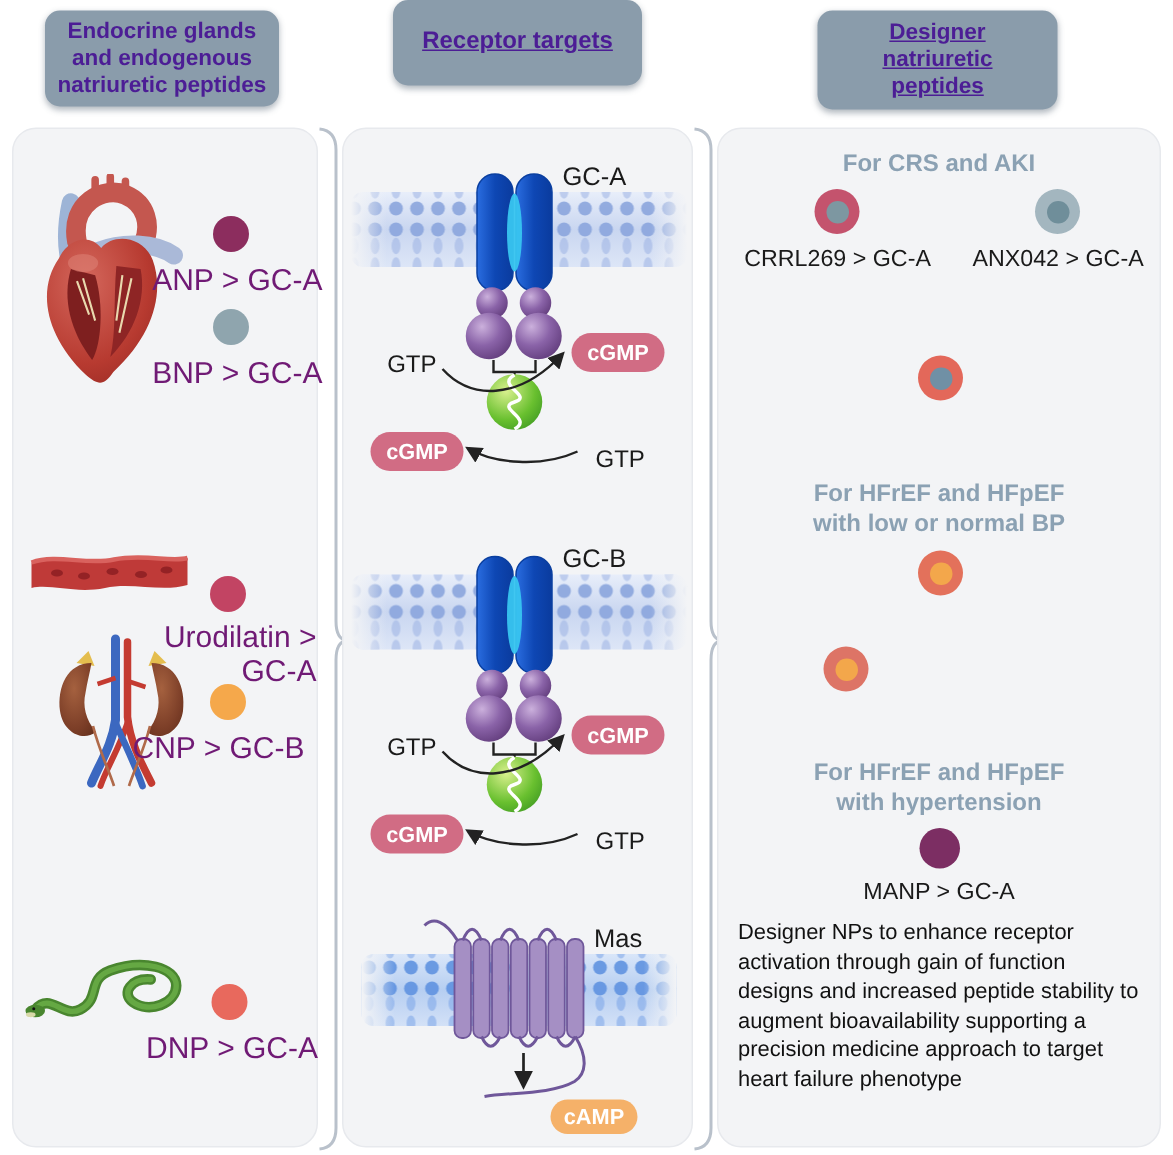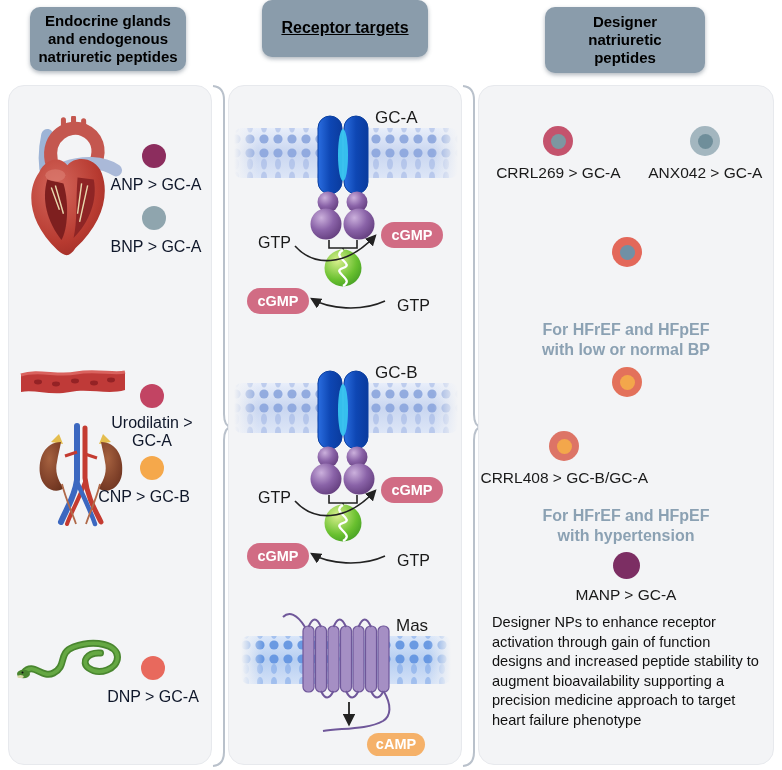--- a/index.html
+++ b/index.html
@@ -1,45 +1,45 @@
 <!DOCTYPE html>
 <html><head>
 <meta charset="utf-8">
 <style>
   html,body{margin:0;padding:0;background:#fff;}
   .canvas{position:relative;width:782px;height:770px;background:#ffffff;
           font-family:"Liberation Sans",sans-serif;overflow:hidden;color:#1a1a1a;}
 
   
-  .badge{position:absolute;background:#8a9cab;border-radius:10px;color:#000000;
+  .badge{position:absolute;background:#8a9cab;border-radius:10px;color:#4c1d95;
          font-weight:bold;display:flex;align-items:center;justify-content:center;
          text-align:center;white-space:pre-line;line-height:1.18;
          box-shadow:0 2px 4px rgba(80,95,110,.45);}
   .badge-left{left:30px;top:7px;width:156px;height:64px;font-size:15px;}
   .badge-mid{left:262px;top:0;width:166px;height:57px;font-size:16px;text-decoration:underline;}
-  .badge-right{left:545px;top:7px;width:160px;height:66px;font-size:15px;}
+  .badge-right{left:545px;top:7px;width:160px;height:66px;font-size:15px;text-decoration:underline;}
 
   
   .panel{position:absolute;top:85px;height:680px;background:#f3f4f6;
          border:1px solid #e7e9ed;border-radius:16px;box-sizing:border-box;}
   .panel-left{left:8px;width:204px;}
   .panel-mid{left:228px;width:234px;}
   .panel-right{left:478px;width:296px;}
 
   .abs{position:absolute;}
 
   
   .dot{position:absolute;border-radius:50%;}
   .dot24{width:24px;height:24px;}
   .ringdot{position:absolute;width:30px;height:30px;border-radius:50%;
            display:flex;align-items:center;justify-content:center;}
   .ringdot .inner{width:15px;height:15px;border-radius:50%;}
   .soliddot{position:absolute;width:27px;height:27px;border-radius:50%;}
 
-  .lbl{position:absolute;font-size:16px;text-align:center;white-space:pre-line;line-height:1.15;color:#0f172a;}
+  .lbl{position:absolute;font-size:20px;text-align:right;white-space:pre-line;line-height:1.15;color:#701a75;}
 
   
   .rp-head{position:absolute;left:0;right:0;text-align:center;color:#8ba1b3;
            font-weight:bold;font-size:16px;white-space:pre-line;line-height:1.22;}
   .rp-lbl{position:absolute;left:0;right:0;text-align:center;font-size:15.5px;color:#1a1a1a;}
   .rp-row{position:absolute;left:0;right:0;display:flex;}
   .rp-cell{position:relative;display:flex;flex-direction:column;align-items:center;}
   .rp-cell .ringdot,.rp-cell .soliddot{position:relative;}
   .rp-cell .cell-lbl{margin-top:8px;font-size:15.5px;color:#1a1a1a;white-space:nowrap;}
   .footer-text{position:absolute;left:13px;width:272px;font-size:14.6px;
@@ -270,20 +270,21 @@
       </g>
       <path d="M110 98 L110 120" stroke="#222" stroke-width="1.8" fill="none" marker-end="url(#ah)"></path>
       <text x="157" y="27" class="rec-name">Mas</text>
       <rect x="128" y="129" width="58" height="23" rx="11.5" fill="#f5b169"></rect>
       <text x="157" y="145" text-anchor="middle" class="pill-text">cAMP</text>
     </svg>
   </div>
 
   <div class="panel panel-right">
 
+    <div class="rp-head" style="top:14px">For CRS and AKI</div>
 
     <div class="rp-row" style="top:40px">
       <div class="rp-cell" style="width:54%">
         <span class="ringdot" style="background-color: rgb(196, 83, 109);">
           <span class="inner" style="background-color: rgb(125, 151, 161);"></span>
         </span>
         <span class="cell-lbl">CRRL269 &gt; GC-A</span>
       </div>
       <div class="rp-cell" style="width:46%">
         <span class="ringdot" style="background-color: rgb(163, 182, 191);">
@@ -301,21 +302,20 @@
 with low or normal BP</div>
     <span class="ringdot" style="left: 133px; top: 281px; background-color: rgb(227, 113, 91);">
       <span class="inner" style="background-color: rgb(243, 167, 75);"></span>
     </span>
 
     <div class="rp-row" style="top:345px">
       <div class="rp-cell" style="width:58%">
         <span class="ringdot" style="background-color: rgb(221, 116, 102);">
           <span class="inner" style="background-color: rgb(243, 167, 75);"></span>
         </span>
-        <span class="cell-lbl">CRRL408 &gt; GC-B/GC-A</span>
       </div>
     </div>
 
     <div class="rp-head" style="top:420px">For HFrEF and HFpEF
 with hypertension</div>
     <span class="soliddot" style="left: 134px; top: 466px; background-color: rgb(124, 46, 99);"></span>
     <div class="rp-lbl" style="top:500px">MANP &gt; GC-A</div>
 
     <div class="footer-text" style="top:527px">Designer NPs to enhance receptor activation through gain of function designs and increased peptide stability to augment bioavailability supporting a precision medicine approach to target heart failure phenotype</div>
   </div>

